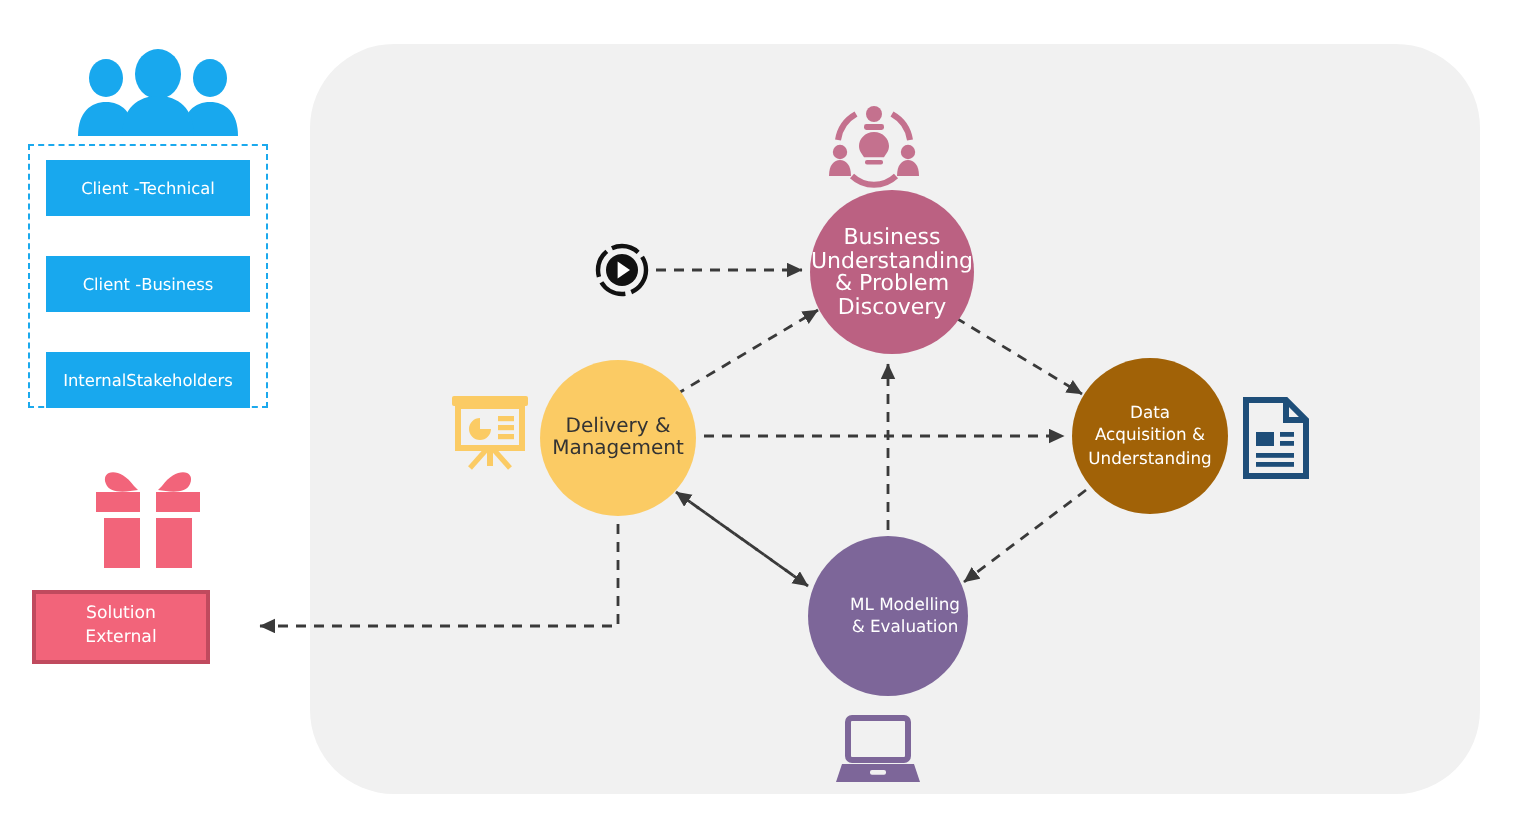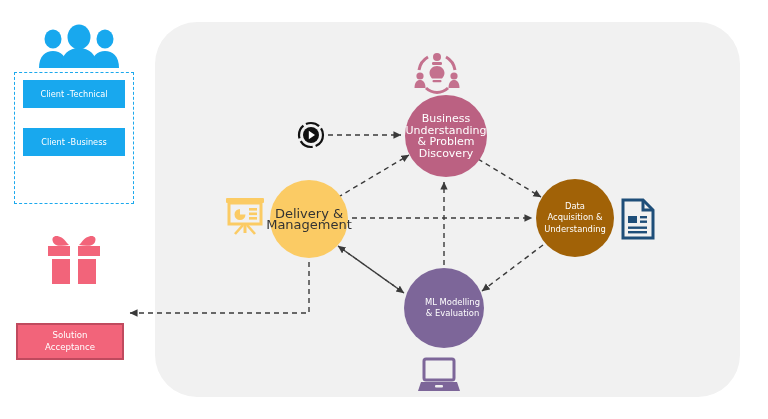--- a/index.html
+++ b/index.html
@@ -47,30 +47,29 @@
     height:28px;
     display:flex;align-items:center;justify-content:center;
   }
   .stake-item span{display:block;}
 
   
   .gift-icon{position:absolute;left:44px;top:228px;width:60px;height:58px;}
   .solution-box{
     position:absolute;
     left:16px;top:295px;
-    width:108px;height:37px;
+    width:89px;height:37px;
     background:#F2647A;
     border:2px solid #C04A5E;
     box-sizing:border-box;
     display:flex;align-items:center;justify-content:center;
     color:#ffffff;
     font-size:8.6px;
     line-height:11.5px;
     text-align:center;
-    margin-top:28px;
   }
 
   
   .node{
     position:absolute;
     border-radius:50%;
     display:flex;align-items:center;justify-content:center;
     text-align:center;
     line-height:11.5px;
     box-sizing:border-box;
@@ -83,21 +82,21 @@
   .node-data{
     left:536px;top:179px;width:78px;height:78px;
     background:#a16207;color:#ffffff;font-size:8.4px;
   }
   .node-ml{
     left:404px;top:268px;width:80px;height:80px;
     background:#7D6699;color:#ffffff;font-size:8.4px;justify-content:flex-end;
   }
   .node-delivery{
     left:270px;top:180px;width:78px;height:78px;
-    background:#FBCB64;color:#333333;font-size:13px;
+    background:#FBCB64;color:#333333;font-size:10px;
   }
 
   
   .ic{position:absolute;}
   .ic-collab{left:414px;top:52px;width:46px;height:40px;}
   .ic-play{left:298px;top:122px;width:26px;height:26px;}
   .ic-present{left:225px;top:197px;width:40px;height:38px;}
   .ic-doc{left:620px;top:198px;width:36px;height:42px;}
   .ic-laptop{left:417px;top:358px;width:44px;height:36px;}
 
@@ -154,39 +153,43 @@
   <div class="stake-box"></div>
   <div class="stake-list">
     <div class="stake-item">
       <span>Client -</span>
       <span>Technical</span>
     </div>
     <div class="stake-item">
       <span>Client -</span>
       <span>Business</span>
     </div>
+    <div class="stake-item">
+      <span>Internal</span>
+      <span>Stakeholders</span>
+    </div>
   </div>
 
   <div class="ic gift-icon">
     <svg viewBox="0 0 60 58" width="60" height="58">
       <g fill="#F2647A">
         <path d="M23 15 C16 5 6 7 9 14 C11 19 19 18 25 17 Z"></path>
         <path d="M37 15 C44 5 54 7 51 14 C49 19 41 18 35 17 Z"></path>
         <rect x="4" y="18" width="22" height="10"></rect>
         <rect x="34" y="18" width="22" height="10"></rect>
         <rect x="8" y="31" width="18" height="25"></rect>
         <rect x="34" y="31" width="18" height="25"></rect>
       </g>
     </svg>
   </div>
 
   <div class="solution-box">
     <div>
       <div>Solution</div>
-      <div>Acceptance</div>
+      <div>External</div>
     </div>
   </div>
 
   <div class="ic ic-collab">
     <svg viewBox="0 0 46 40" width="46" height="40">
       <g fill="#C4718E">
         <circle cx="23" cy="5" r="4"></circle>
         <rect x="18" y="10" width="10" height="3" rx="1.2"></rect>
         <path d="M5 18 A18 18 0 0 1 14 5" stroke="#C4718E" stroke-width="3" fill="none"></path>
         <path d="M41 18 A18 18 0 0 0 32 5" stroke="#C4718E" stroke-width="3" fill="none"></path>

